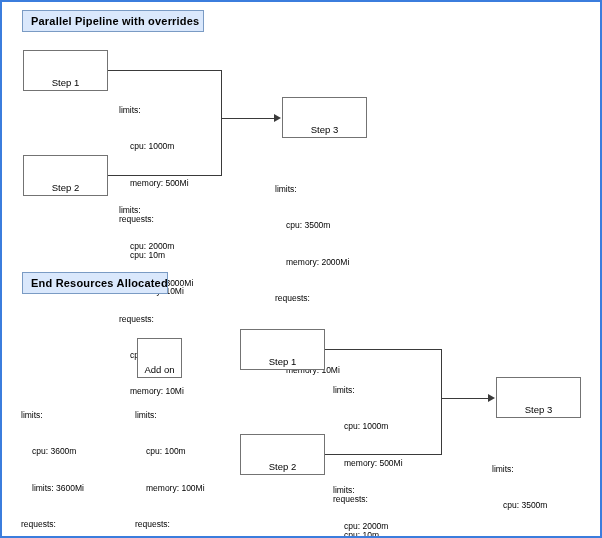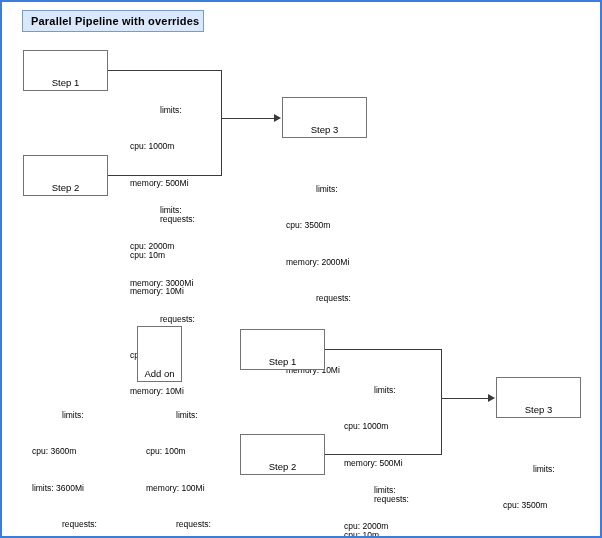--- a/index.html
+++ b/index.html
@@ -51,21 +51,20 @@
     color: #000000;
     line-height: 1.42;
     white-space: pre;
   }
   .res-block .ind {
     padding-left: 11px;
     display: block;
   }
   .res-block .lbl {
     display: block;
-    margin-left: 41px;
   }
   .line {
     position: absolute;
     background: #3a3a3a;
   }
   .line.h { height: 1.3px; }
   .line.v { width: 1.3px; }
   .arrow-head {
     position: absolute;
     width: 0;
@@ -122,32 +121,35 @@
 
   <div class="res-block" style="left:273px; top:157px;">
     <span class="lbl">limits:</span>
     <span class="ind">cpu: 3500m</span>
     <span class="ind">memory: 2000Mi</span>
     <span class="lbl">requests:</span>
     <span class="ind">cpu: 10m</span>
     <span class="ind">memory: 10Mi</span>
   </div>
 
+  <div class="section-title" style="left:20px; top:270px; width:146px;">
+    <span>End Resources Allocated</span>
+  </div>
 
 
   <div class="res-block" style="left:19px; top:383px;">
     <span class="lbl">limits:</span>
     <span class="ind">cpu: 3600m</span>
     <span class="ind">limits: 3600Mi</span>
     <span class="lbl">requests:</span>
     
     
   </div>
 
-  <div class="node-box" style="left:135px; top:324px; width:45px; height:56px;">
+  <div class="node-box" style="left:135px; top:336px; width:45px; height:40px;">
     <span>Add on</span>
   </div>
 
   <div class="res-block" style="left:133px; top:383px;">
     <span class="lbl">limits:</span>
     <span class="ind">cpu: 100m</span>
     <span class="ind">memory: 100Mi</span>
     <span class="lbl">requests:</span>
     
     

